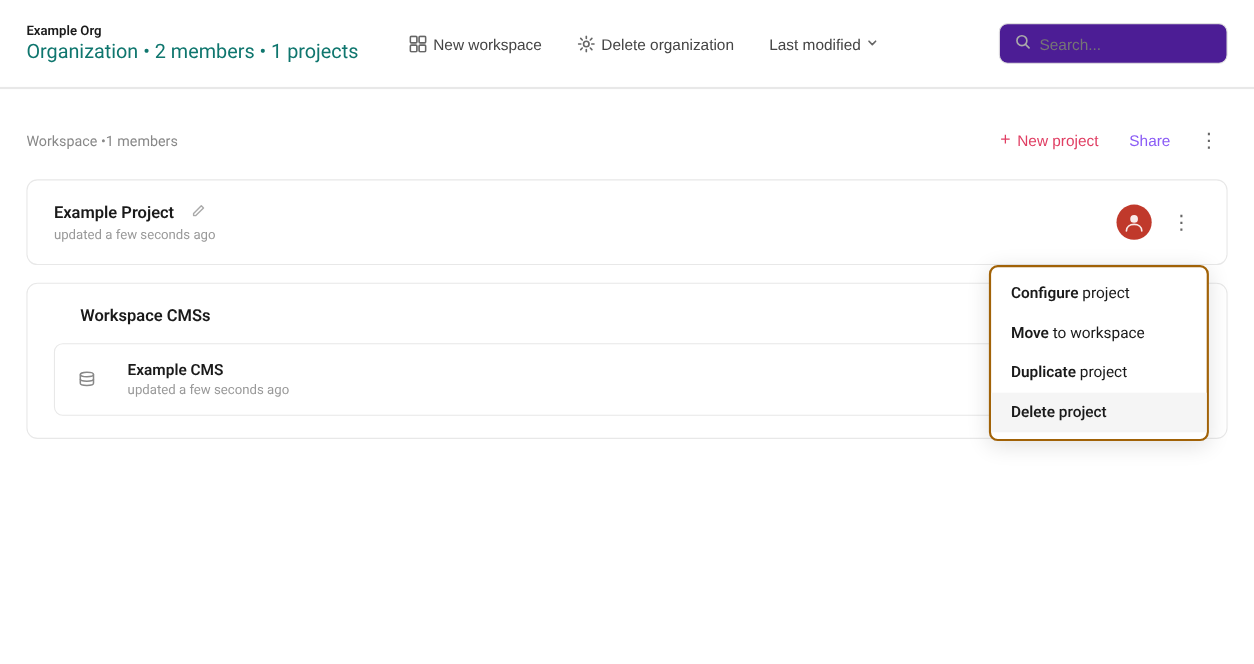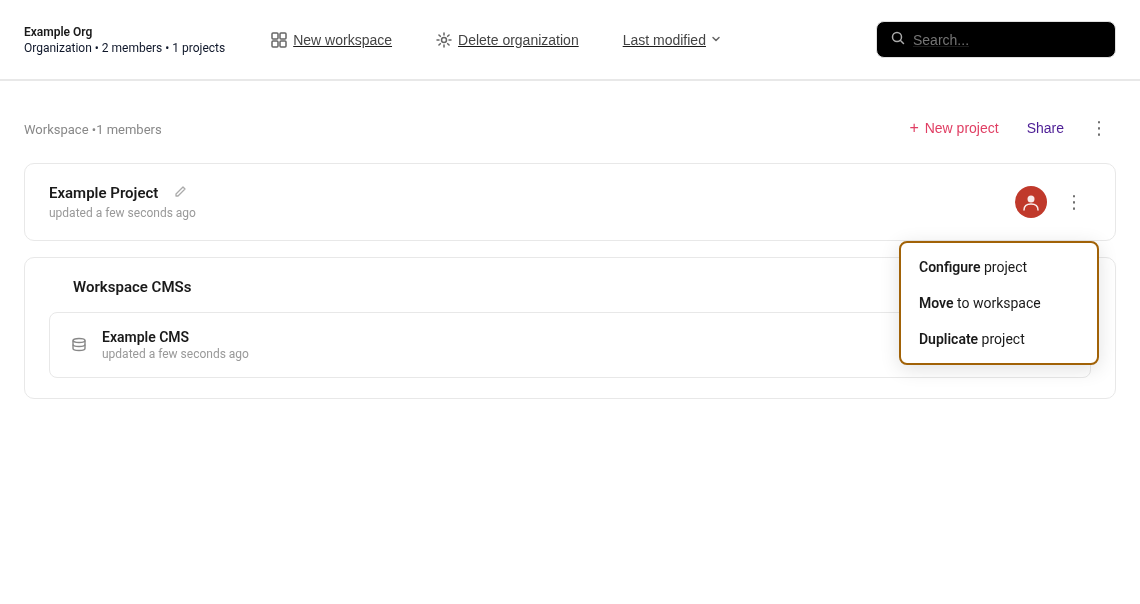--- a/index.html
+++ b/index.html
@@ -24,30 +24,29 @@
     .org-info {
       flex: 0 0 auto;
       margin-right: 24px;
     }
     .org-name {
       font-size: 12px;
       font-weight: 600;
       color: #1a1a1a;
     }
     .org-meta {
-      font-size: 12px;
-      color: #0f172a;
+      font-size: 18px;
+      color: #0f766e;
       margin-top: 2px;
     }
     .header-actions {
       display: flex;
       align-items: center;
-      gap: 16px;
+      gap: 4px;
       flex: 1;
-      text-decoration: underline;
     }
     .header-btn {
       display: flex;
       align-items: center;
       gap: 6px;
       padding: 8px 14px;
       border: none;
       background: transparent;
       font-size: 14px;
       color: #444;
@@ -75,22 +74,22 @@
       font-weight: 500;
     }
     .search-box {
       margin-left: auto;
       display: flex;
       align-items: center;
       gap: 8px;
       border: 1px solid #e0e0e0;
       border-radius: 8px;
       padding: 8px 14px;
-      width: 240px;
-      background: #000000;
+      width: 208px;
+      background: #4c1d95;
     }
     .search-input {
       border: none;
       background: transparent;
       outline: none;
       font-size: 14px;
       color: #888;
       width: 100%;
     }
 
@@ -131,21 +130,21 @@
       font-size: 14px;
       font-weight: 500;
       cursor: pointer;
       padding: 6px 10px;
       border-radius: 6px;
     }
     .share-btn {
       background: transparent;
       border: none;
       font-size: 14px;
-      color: #4c1d95;
+      color: #8b5cf6;
       cursor: pointer;
       padding: 6px 10px;
       border-radius: 6px;
       font-weight: 500;
       text-align: center;
     }
     .dots-btn {
       background: transparent;
       border: none;
       cursor: pointer;
@@ -255,21 +254,21 @@
       border-radius: 8px;
       padding: 16px 20px;
       display: flex;
       align-items: center;
       justify-content: space-between;
       background: #fff;
     }
     .cms-item-left {
       display: flex;
       align-items: center;
-      gap: 14px;
+      gap: 28px;
     }
     .cms-icon {
       color: #888;
       display: flex;
       align-items: center;
     }
     .cms-info {}
     .cms-name {
       font-size: 14px;
       font-weight: 600;
@@ -400,20 +399,23 @@
 
         <div class="dropdown-menu">
           <div class="dropdown-item">
             <span class="bold">Configure</span><span> project</span>
           </div>
           <div class="dropdown-item">
             <span class="bold">Move</span><span> to workspace</span>
           </div>
           <div class="dropdown-item">
             <span class="bold">Duplicate</span><span> project</span>
+          </div>
+          <div class="dropdown-item active">
+            <span class="bold">Delete</span><span> project</span>
           </div>
         </div>
       </div>
     </div>
   </div>
 
   <div class="cms-section">
     <div class="cms-section-title">Workspace CMSs</div>
 
     <div class="cms-item">

